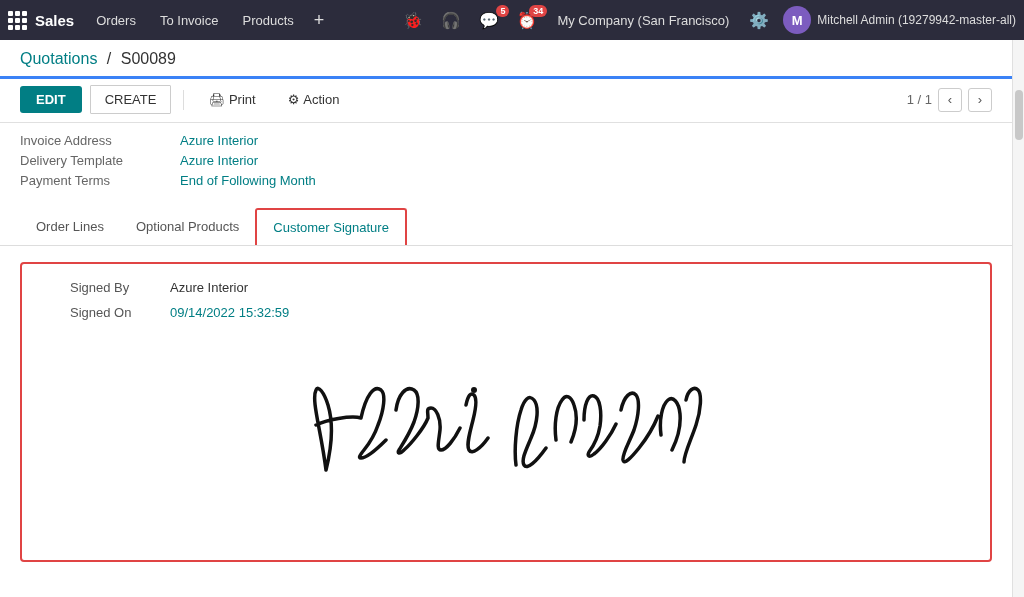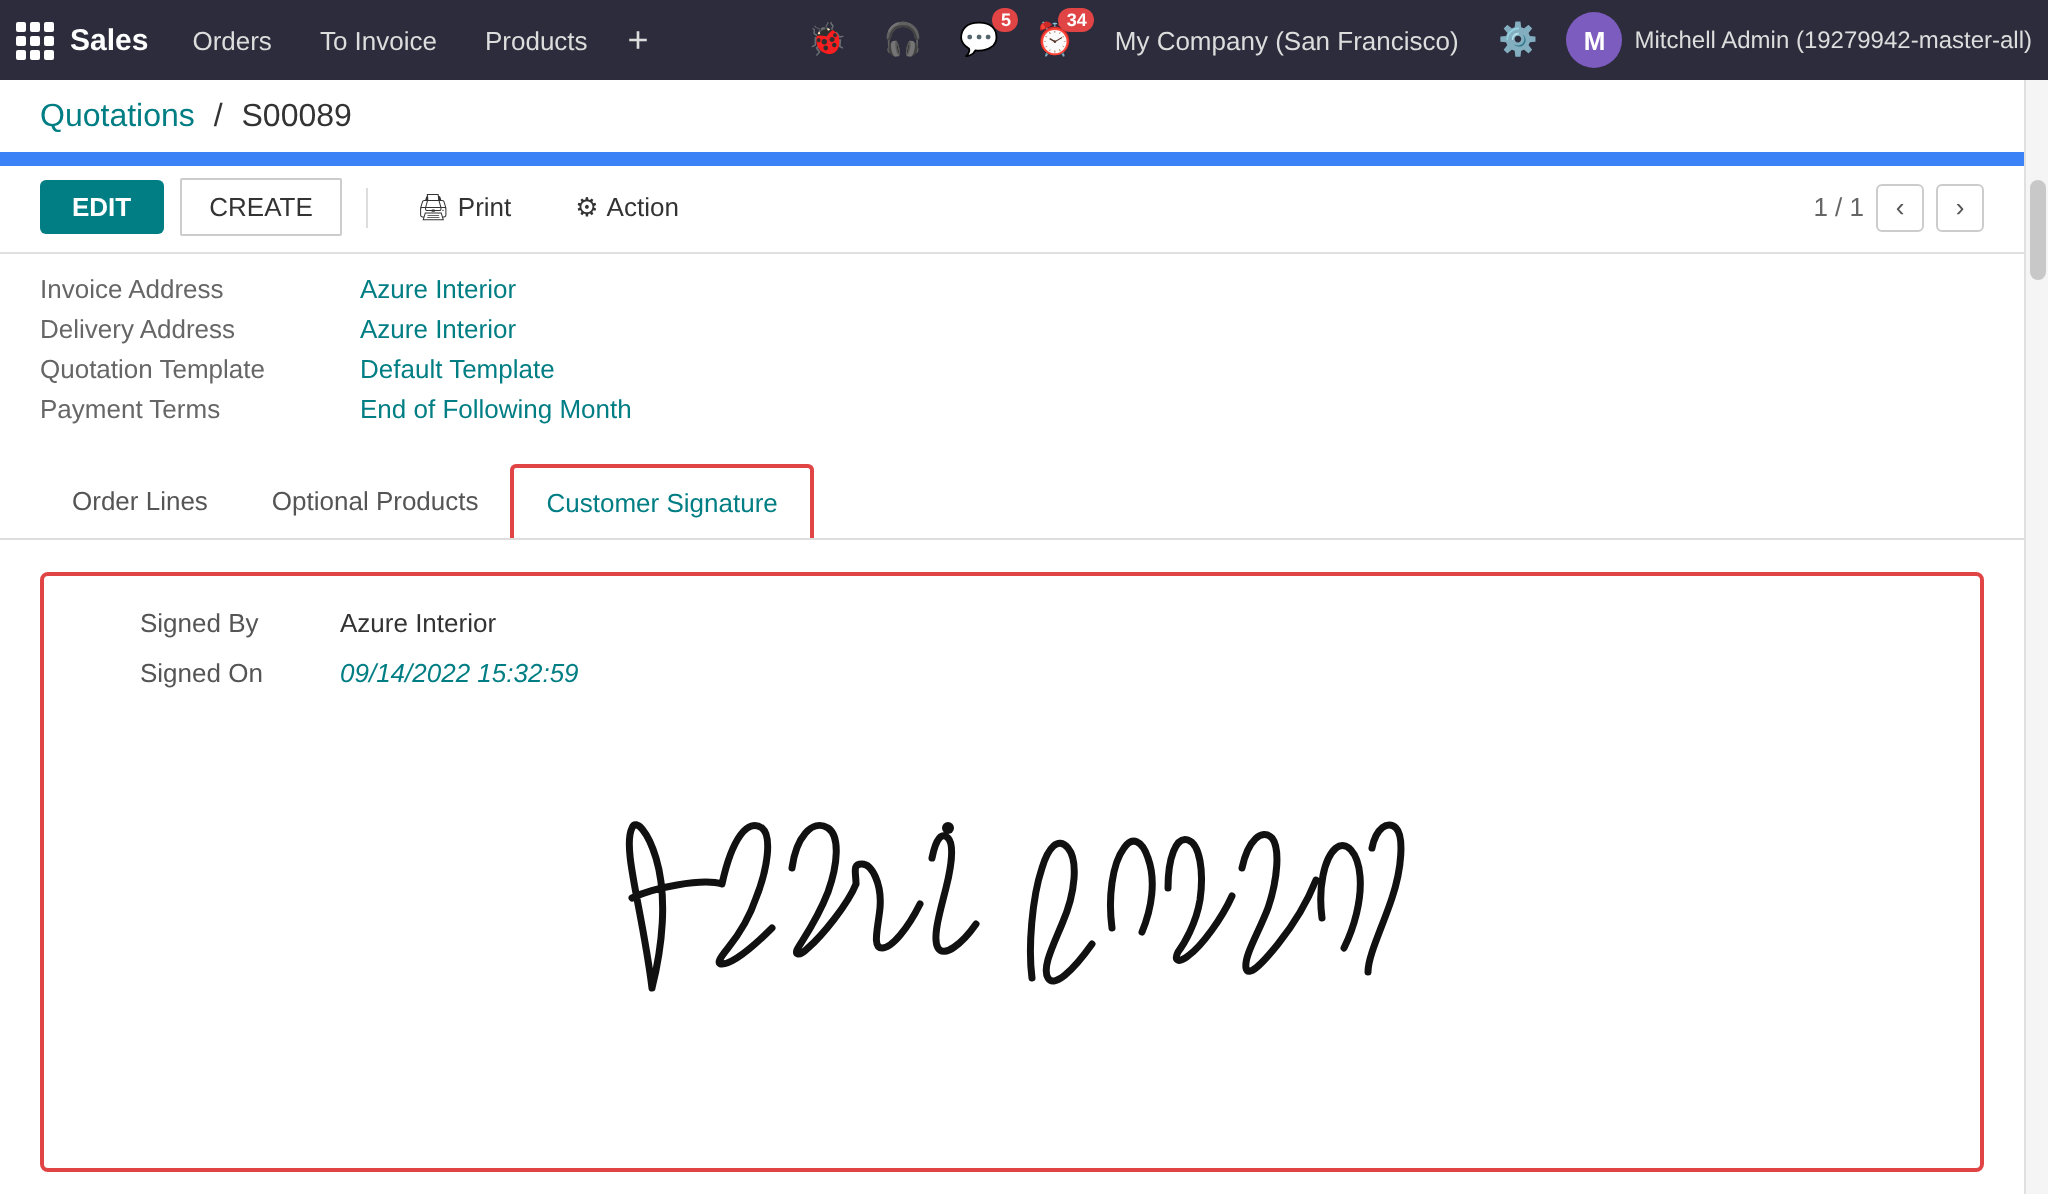--- a/index.html
+++ b/index.html
@@ -95,21 +95,21 @@
       justify-content: center;
       font-size: 13px;
       color: #fff;
       font-weight: bold;
     }
 
     
     .breadcrumb-bar {
       background: #fff;
       padding: 10px 20px 0 20px;
-      border-bottom: 7px solid #3b82f6;
+      border-bottom: 3px solid #3b82f6;
     }
     .breadcrumb {
       font-size: 16px;
       color: #555;
       margin-bottom: 8px;
     }
     .breadcrumb a {
       color: #017e84;
       text-decoration: none;
     }
@@ -241,21 +241,20 @@
       margin-left: 28px;
     }
     .sig-value {
       color: #333;
       font-size: 13px;
     }
     .sig-value-link {
       color: #017e84;
       font-size: 13px;
       cursor: pointer;
-      font-style: italic;
     }
 
     
     .signature-display {
       display: flex;
       justify-content: center;
       align-items: center;
       min-height: 200px;
       margin-top: 10px;
     }
@@ -367,26 +366,22 @@
     </div>
 
     <div class="top-form-area">
       <div class="top-form-row">
         <div class="left-fields">
           <div class="form-row">
             <span class="form-label">Invoice Address</span>
             <span class="form-value">Azure Interior</span>
           </div>
           <div class="form-row">
-            <span class="form-label">Delivery Address</span>
+            <span class="form-label">Delivery Template</span>
             <span class="form-value">Azure Interior</span>
-          </div>
-          <div class="form-row">
-            <span class="form-label">Quotation Template</span>
-            <span class="form-value">Default Template</span>
           </div>
         </div>
         <div class="right-fields">
           <div class="form-row">
             <span class="form-label">Payment Terms</span>
             <span class="form-value">End of Following Month</span>
           </div>
         </div>
       </div>
     </div>

